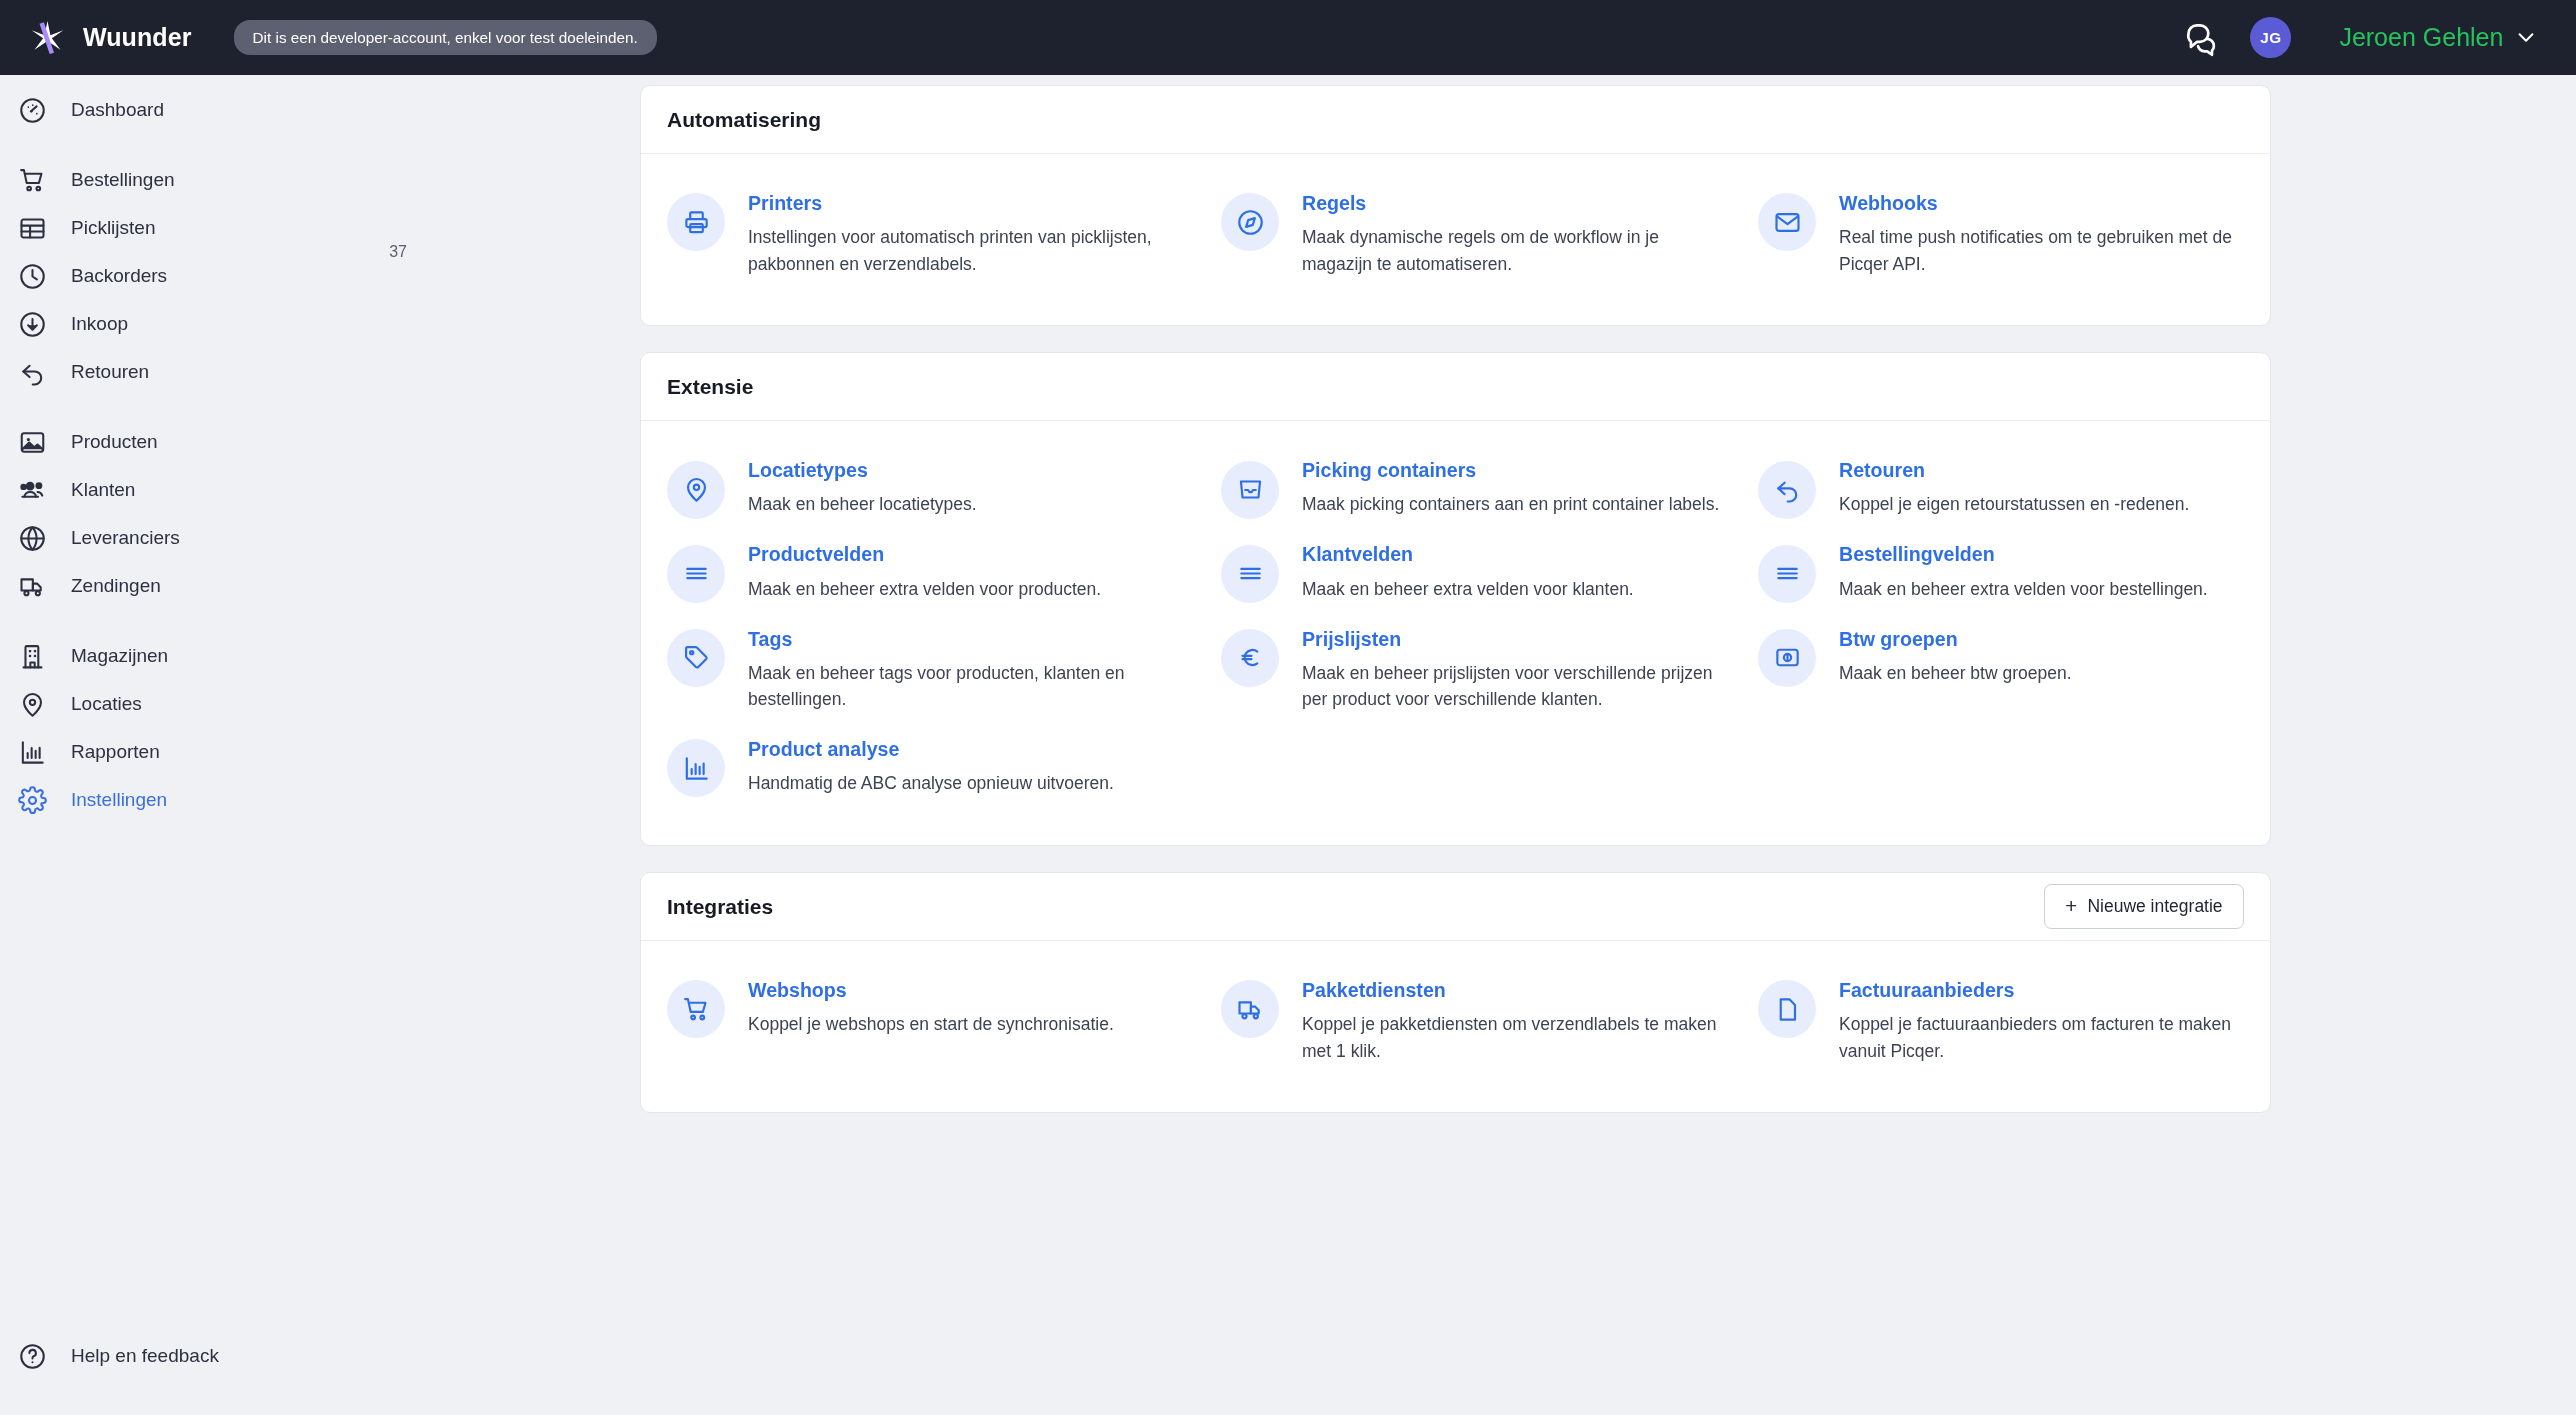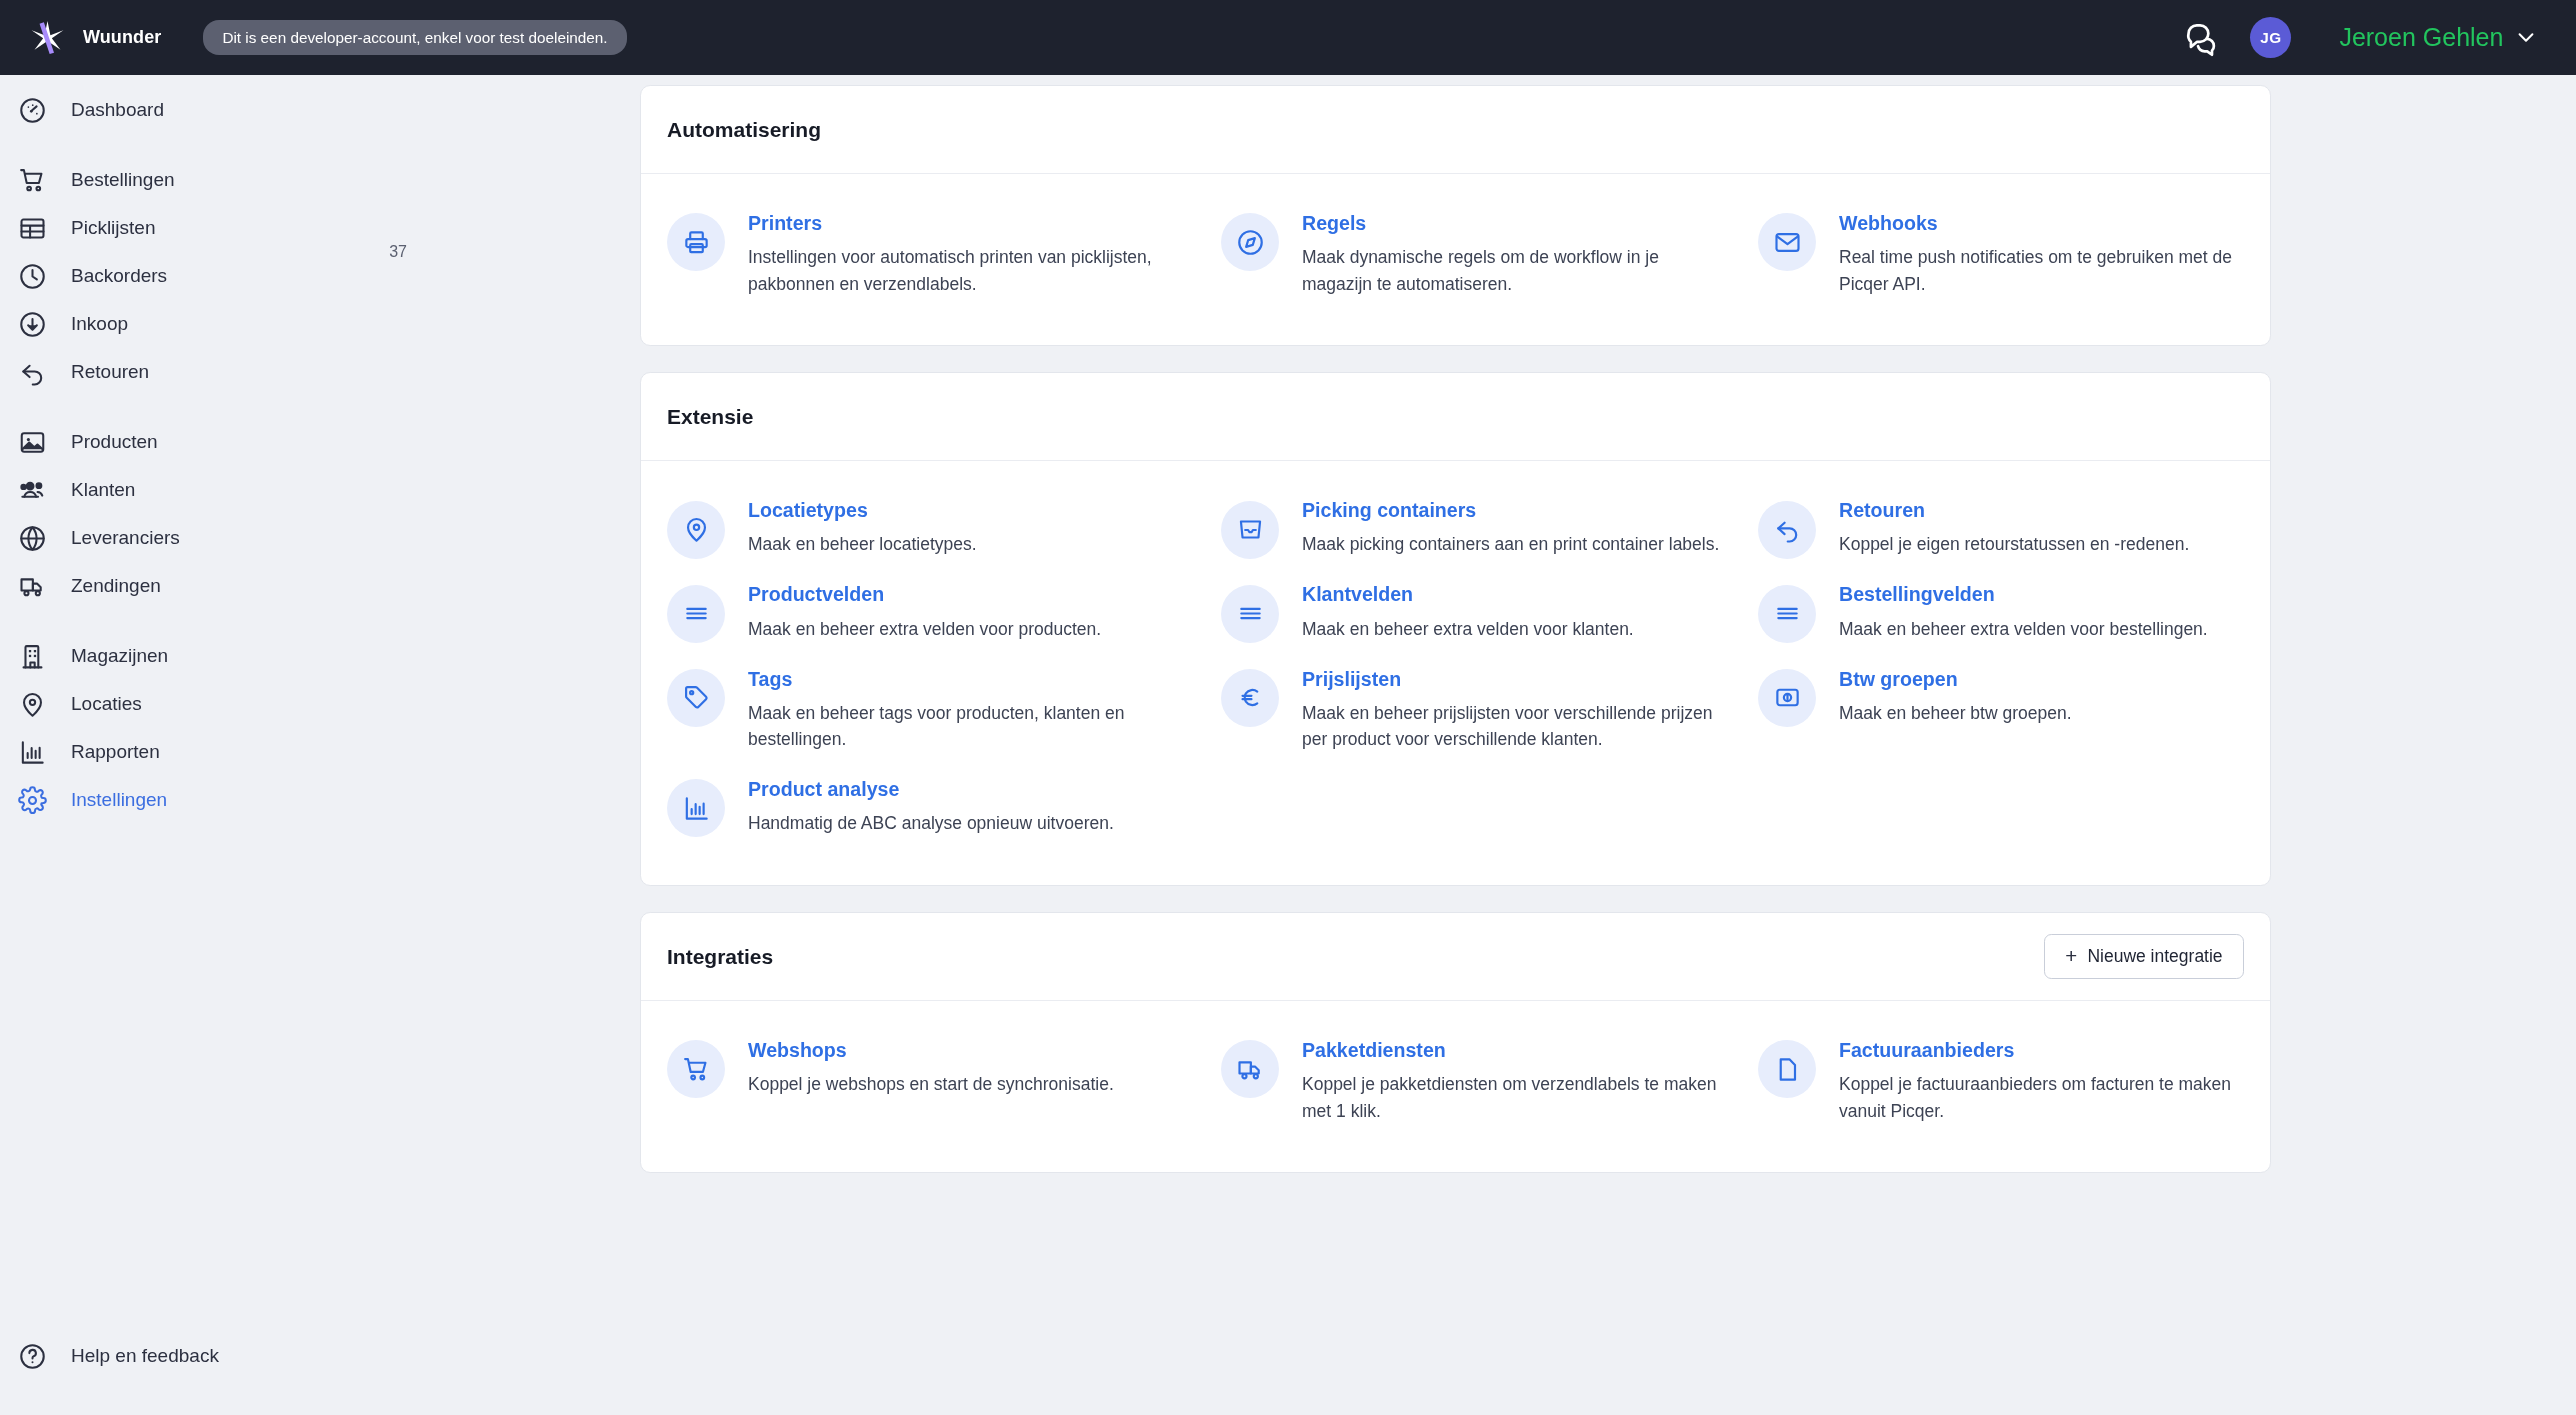--- a/index.html
+++ b/index.html
@@ -14,21 +14,21 @@
   .topbar {
     position: absolute; top: 0; left: 0;
     width: 2576px; height: 75px;
     background: #1e222e;
     display: flex; align-items: center;
     padding: 0 39px 0 28px;
   }
   .brand { display: flex; align-items: center; gap: 16px; }
   .brand-logo { width: 39px; height: 39px; position: relative; }
   .brand-name {
-    color: #ffffff; font-size: 18px; font-weight: 700; letter-spacing: 0.1px;
+    color: #ffffff; font-size: 25px; font-weight: 700; letter-spacing: 0.1px;
   }
   .dev-pill {
     margin-left: 42px;
     background: #5c6070;
     color: #ffffff;
     font-size: 15.3px;
     padding: 8.7px 19px;
     border-radius: 16px;
     white-space: nowrap;
   }
@@ -85,21 +85,21 @@
   }
   .card {
     background: #ffffff;
     border: 0.7px solid #e3e6ec;
     border-radius: 10.2px;
     width: 1631px;
     margin-bottom: 26px;
     overflow: hidden;
   }
   .card-head {
-    height: 88px;
+    height: 68px;
     display: flex; align-items: center;
     padding: 0 26px;
     border-bottom: 0.7px solid #eaecf1;
   }
   .card-title { font-size: 21px; font-weight: 700; color: #171b26; }
   .btn-new {
     margin-left: auto;
     display: flex; align-items: center; gap: 10.2px;
     border: 0.7px solid #c9ced9;
     border-radius: 7.3px;

